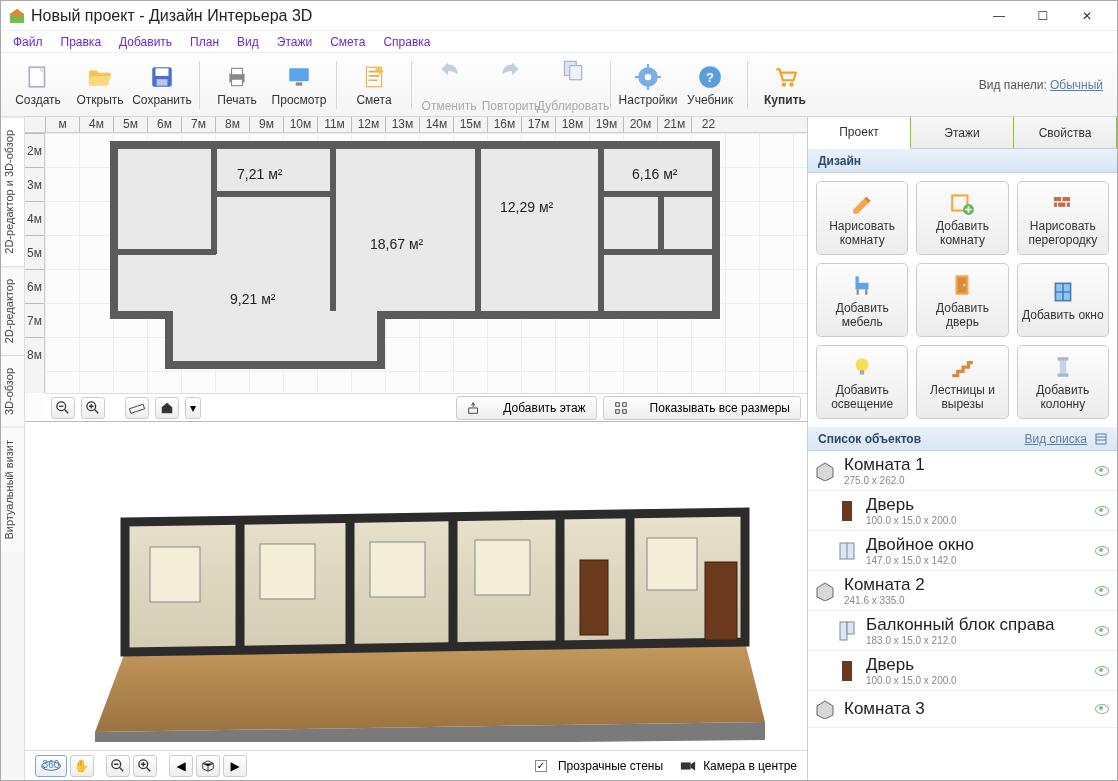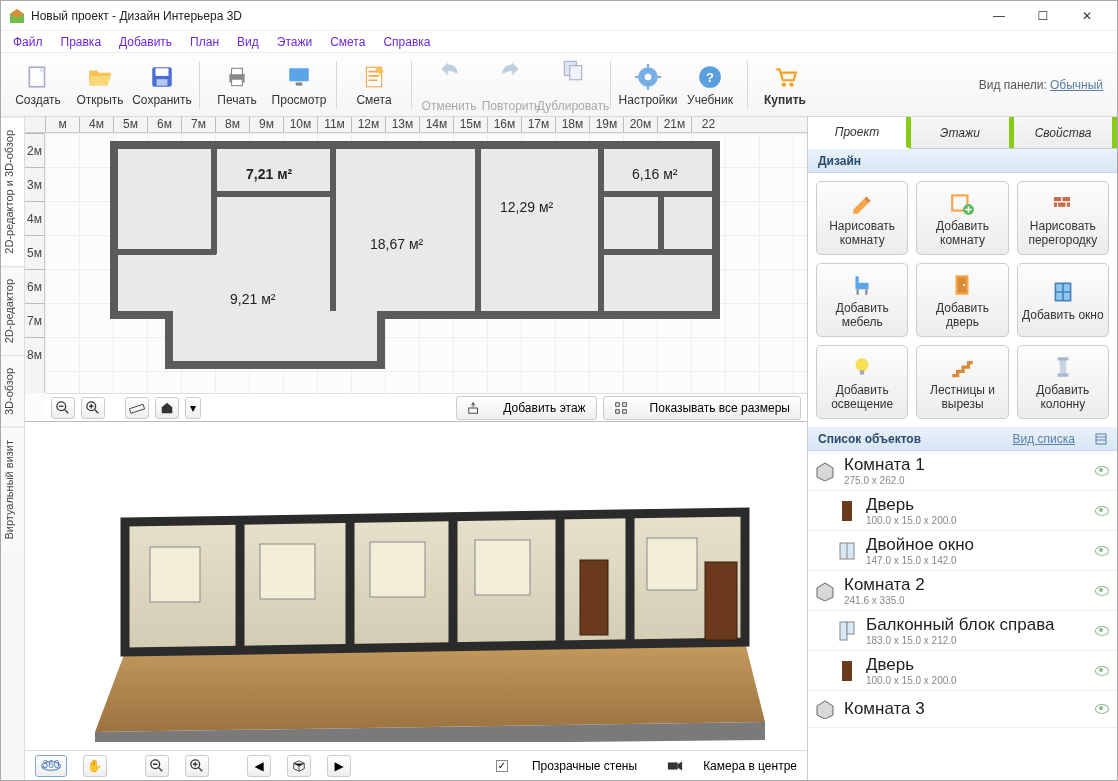--- a/index.html
+++ b/index.html
@@ -1,19 +1,19 @@
 <!DOCTYPE html>
 <html><head>
 <meta charset="utf-8">
 <style>
 * { margin: 0; padding: 0; box-sizing: border-box; font-family: "Segoe UI", Tahoma, sans-serif; font-size: 12px; }
 body { background: #fff; width: 1118px; height: 781px; overflow: hidden; border: 1px solid #aaa; }
 .titlebar { height: 30px; background: #fff; display: flex; align-items: center; padding: 0 8px; border-bottom: 1px solid #eee; }
 .titlebar .appicon { width: 16px; height: 16px; margin-right: 6px; }
-.titlebar .title { flex: 1; font-size: 12px; color: #222; }
+.titlebar .title { flex: 1; font-size: 16px; color: #222; }
 .titlebar .winbtns { display: flex; gap: 0; }
 .titlebar .winbtn { width: 44px; height: 28px; display: flex; align-items: center; justify-content: center; color: #333; }
 .menubar { height: 22px; display: flex; align-items: center; padding: 0 4px; gap: 2px; border-bottom: 1px solid #eee; }
 .menubar .item { padding: 2px 8px; color: #6d28d9; }
 .toolbar { height: 64px; background: linear-gradient(#fefefe,#f5f5f5); border-bottom: 1px solid #d8d8d8; display: flex; align-items: center; padding: 0 6px; }
 .toolbar .grp { display: flex; align-items: center; }
 .toolbar .btn { display: flex; flex-direction: column; align-items: center; justify-content: center; width: 62px; height: 56px; gap: 2px; color: #333; border-radius: 4px; }
 .toolbar .btn .ic { width: 28px; height: 28px; display: flex; align-items: center; justify-content: center; }
 .toolbar .btn.disabled { color: #aaa; gap: 16px; }
 .toolbar .sep { width: 1px; height: 48px; background: #d8d8d8; margin: 0 6px; }
@@ -34,27 +34,27 @@
   background-size: 34px 34px; }
 .floorplan { position: absolute; left: 85px; top: 24px; width: 610px; height: 228px; }
 .outer { position: absolute; border: 8px solid #5b5b5b; background: #e9e9e9; }
 .wall { position: absolute; background: #5b5b5b; }
 .roomlabel { position: absolute; font-size: 14px; color: #222; }
 .pane2d-bottom { position: absolute; left: 20px; right: 0; bottom: 0; height: 28px; display: flex; align-items: center; gap: 6px; padding: 0 6px; background: #fff; border-top: 1px solid #ddd; }
 .tinybtn { width: 24px; height: 22px; border: 1px solid #ccc; border-radius: 3px; background: linear-gradient(#fff,#eee); display: flex; align-items: center; justify-content: center; }
 .pillbtn { height: 24px; padding: 0 10px; border: 1px solid #ccc; border-radius: 3px; background: linear-gradient(#fff,#eee); display: flex; align-items: center; gap: 22px; font-size: 11px; }
 .pane3d { flex: 1; position: relative; background: #fff; }
 .house3d { position: absolute; left: 40px; top: 30px; width: 720px; height: 290px; }
-.pane3d-bottom { position: absolute; left: 0; right: 0; bottom: 0; height: 30px; display: flex; align-items: center; gap: 16px; padding: 0 10px; background: #fff; border-top: 1px solid #ddd; }
+.pane3d-bottom { position: absolute; left: 0; right: 0; bottom: 0; height: 30px; display: flex; align-items: center; gap: 3px; padding: 0 10px; background: #fff; border-top: 1px solid #ddd; }
 .rightpanel { width: 310px; border-left: 1px solid #ccc; background: #fff; display: flex; flex-direction: column; }
 .rtabs { height: 32px; display: flex; border-bottom: 1px solid #ccc; }
-.rtab { flex: 1; display: flex; align-items: center; justify-content: center; font-size: 12px; border-right: 5px solid #84cc16; background: linear-gradient(#f7f7f7,#ececec); color: #333; font-style: italic; }
+.rtab { flex: 1; display: flex; align-items: center; justify-content: center; font-size: 12px; border-right: 1px solid #84cc16; background: linear-gradient(#f7f7f7,#ececec); color: #333; }
 .rtab.active { background: #fff; font-weight: 500; border-bottom: 2px solid #fff; margin-bottom: -1px; }
 .sectionhdr { height: 24px; background: linear-gradient(#eaf2fb,#d8e6f5); border-bottom: 1px solid #c2d4e6; display: flex; align-items: center; padding: 0 10px; font-weight: bold; color: #2a4a6a; font-size: 12px; }
-.sectionhdr .hdrlnk { margin-left: auto; font-weight: normal; color: #5a7fa6; font-size: 11px; text-decoration: underline; cursor: pointer; display: flex; align-items: center; gap: 20px; }
+.sectionhdr .hdrlnk { margin-left: auto; font-weight: normal; color: #5a7fa6; font-size: 11px; text-decoration: underline; cursor: pointer; display: flex; align-items: center; gap: 8px; }
 .dgrid { padding: 8px; display: grid; grid-template-columns: repeat(3, 1fr); gap: 8px; }
 .dbtn { height: 74px; border: 1px solid #ccc; border-radius: 5px; background: linear-gradient(#fdfdfd,#ececec); display: flex; flex-direction: column; align-items: center; justify-content: center; gap: 3px; font-size: 10.5px; text-align: center; color: #333; padding: 2px; }
 .dbtn .dic { width: 26px; height: 26px; }
 .objlist { flex: 1; overflow: auto; }
 .objitem { display: flex; align-items: center; padding: 4px 8px 4px 6px; border-bottom: 1px solid #eee; gap: 8px; }
 .objitem.child { padding-left: 28px; }
 .objitem .oic { width: 22px; height: 28px; display: flex; align-items: center; justify-content: center; flex-shrink: 0; }
 .objitem .otxt { flex: 1; display: flex; flex-direction: column; }
 .objitem .oname { font-size: 17px; color: #222; }
 .objitem .odim { font-size: 10px; color: #888; }
@@ -275,21 +275,21 @@
         <div class="outer" style="left:55px;top:170px;width:220px;height:58px;border-top:none;"></div>
         <div class="wall" style="left:101px;top:8px;width:6px;height:105px;"></div>
         <div class="wall" style="left:8px;top:108px;width:98px;height:6px;"></div>
         <div class="wall" style="left:220px;top:8px;width:6px;height:162px;"></div>
         <div class="wall" style="left:107px;top:50px;width:115px;height:6px;"></div>
         <div class="wall" style="left:365px;top:8px;width:6px;height:162px;"></div>
         <div class="wall" style="left:488px;top:8px;width:6px;height:162px;"></div>
         <div class="wall" style="left:494px;top:50px;width:108px;height:6px;"></div>
         <div class="wall" style="left:494px;top:108px;width:108px;height:6px;"></div>
         <div class="wall" style="left:548px;top:56px;width:6px;height:52px;"></div>
-        <div class="roomlabel" style="left:136px;top:25px;font-weight:bold;">7,21 м²</div>
+        <div class="roomlabel" style="left:127px;top:25px;">7,21 м²</div>
         <div class="roomlabel" style="left:260px;top:95px;">18,67 м²</div>
         <div class="roomlabel" style="left:390px;top:58px;">12,29 м²</div>
         <div class="roomlabel" style="left:522px;top:25px;">6,16 м²</div>
         <div class="roomlabel" style="left:120px;top:150px;">9,21 м²</div>
       </div>
       <div class="pane2d-bottom">
         <div class="tinybtn">
             <svg width="14" height="14" viewBox="0 0 16 16">
               <circle cx="6" cy="6" r="5" fill="none" stroke="#333" stroke-width="1.5"></circle>
               <path d="M10 10l4 4" stroke="#333" stroke-width="1.5"></path>

